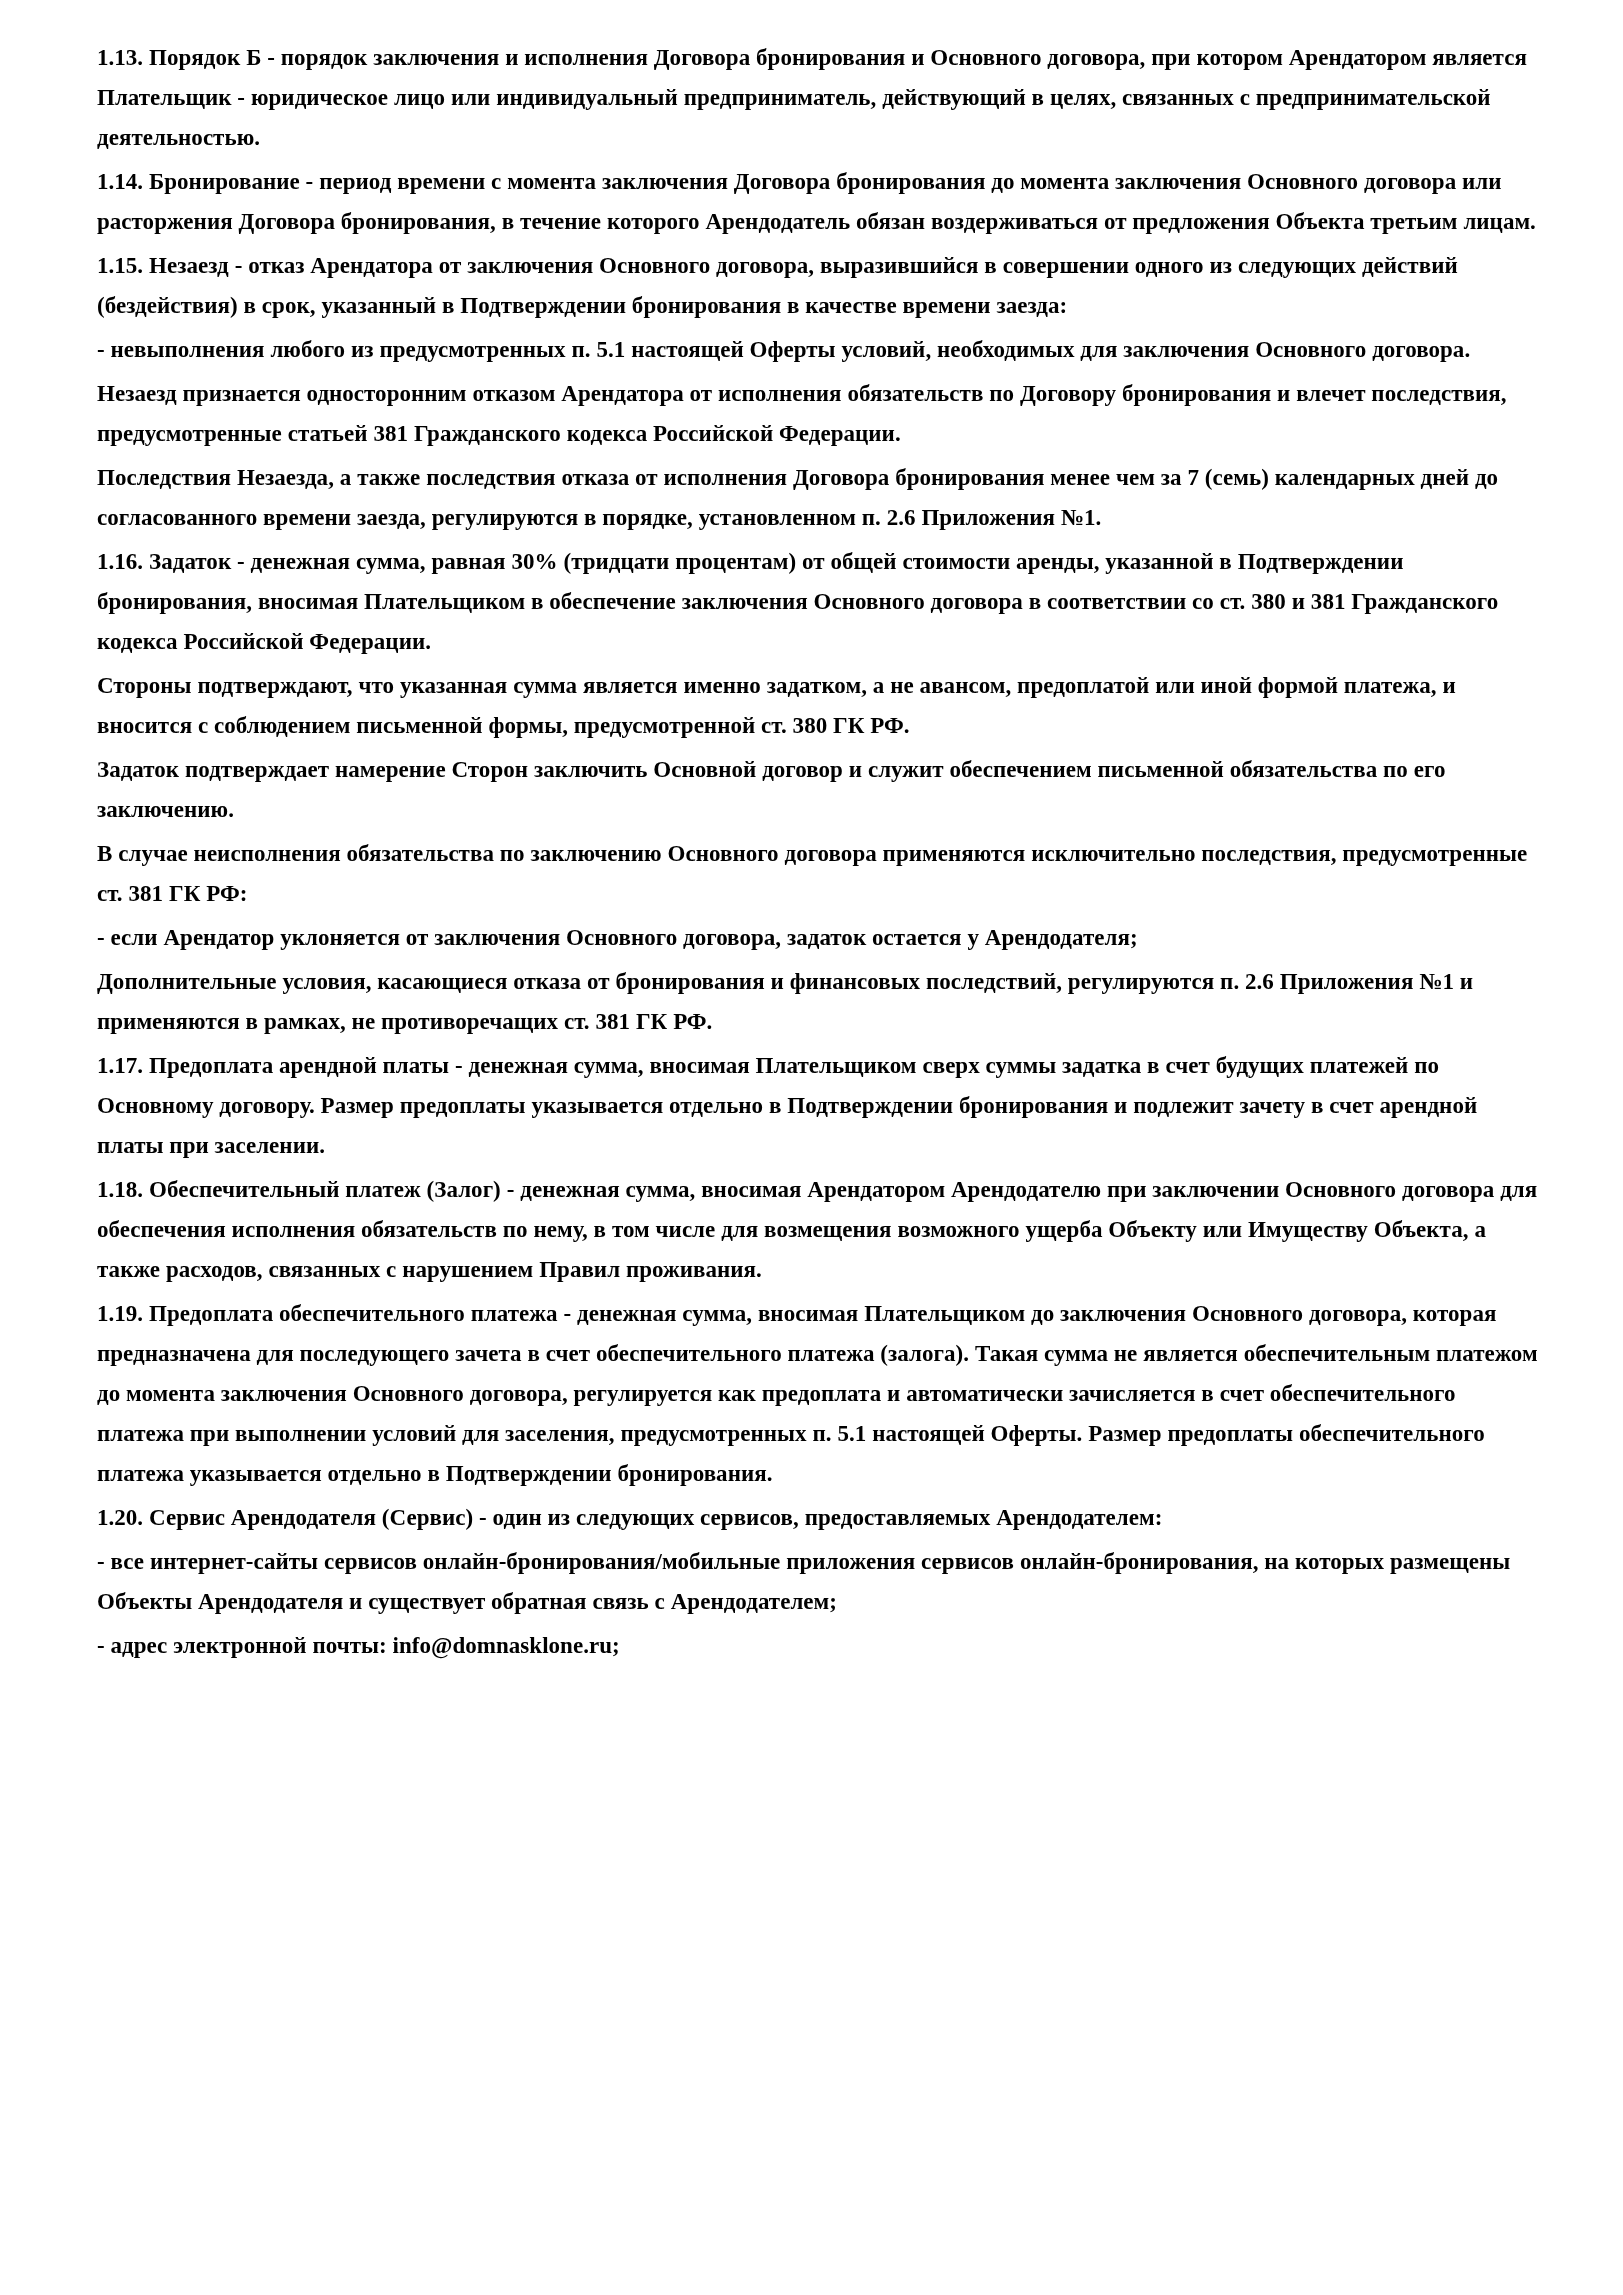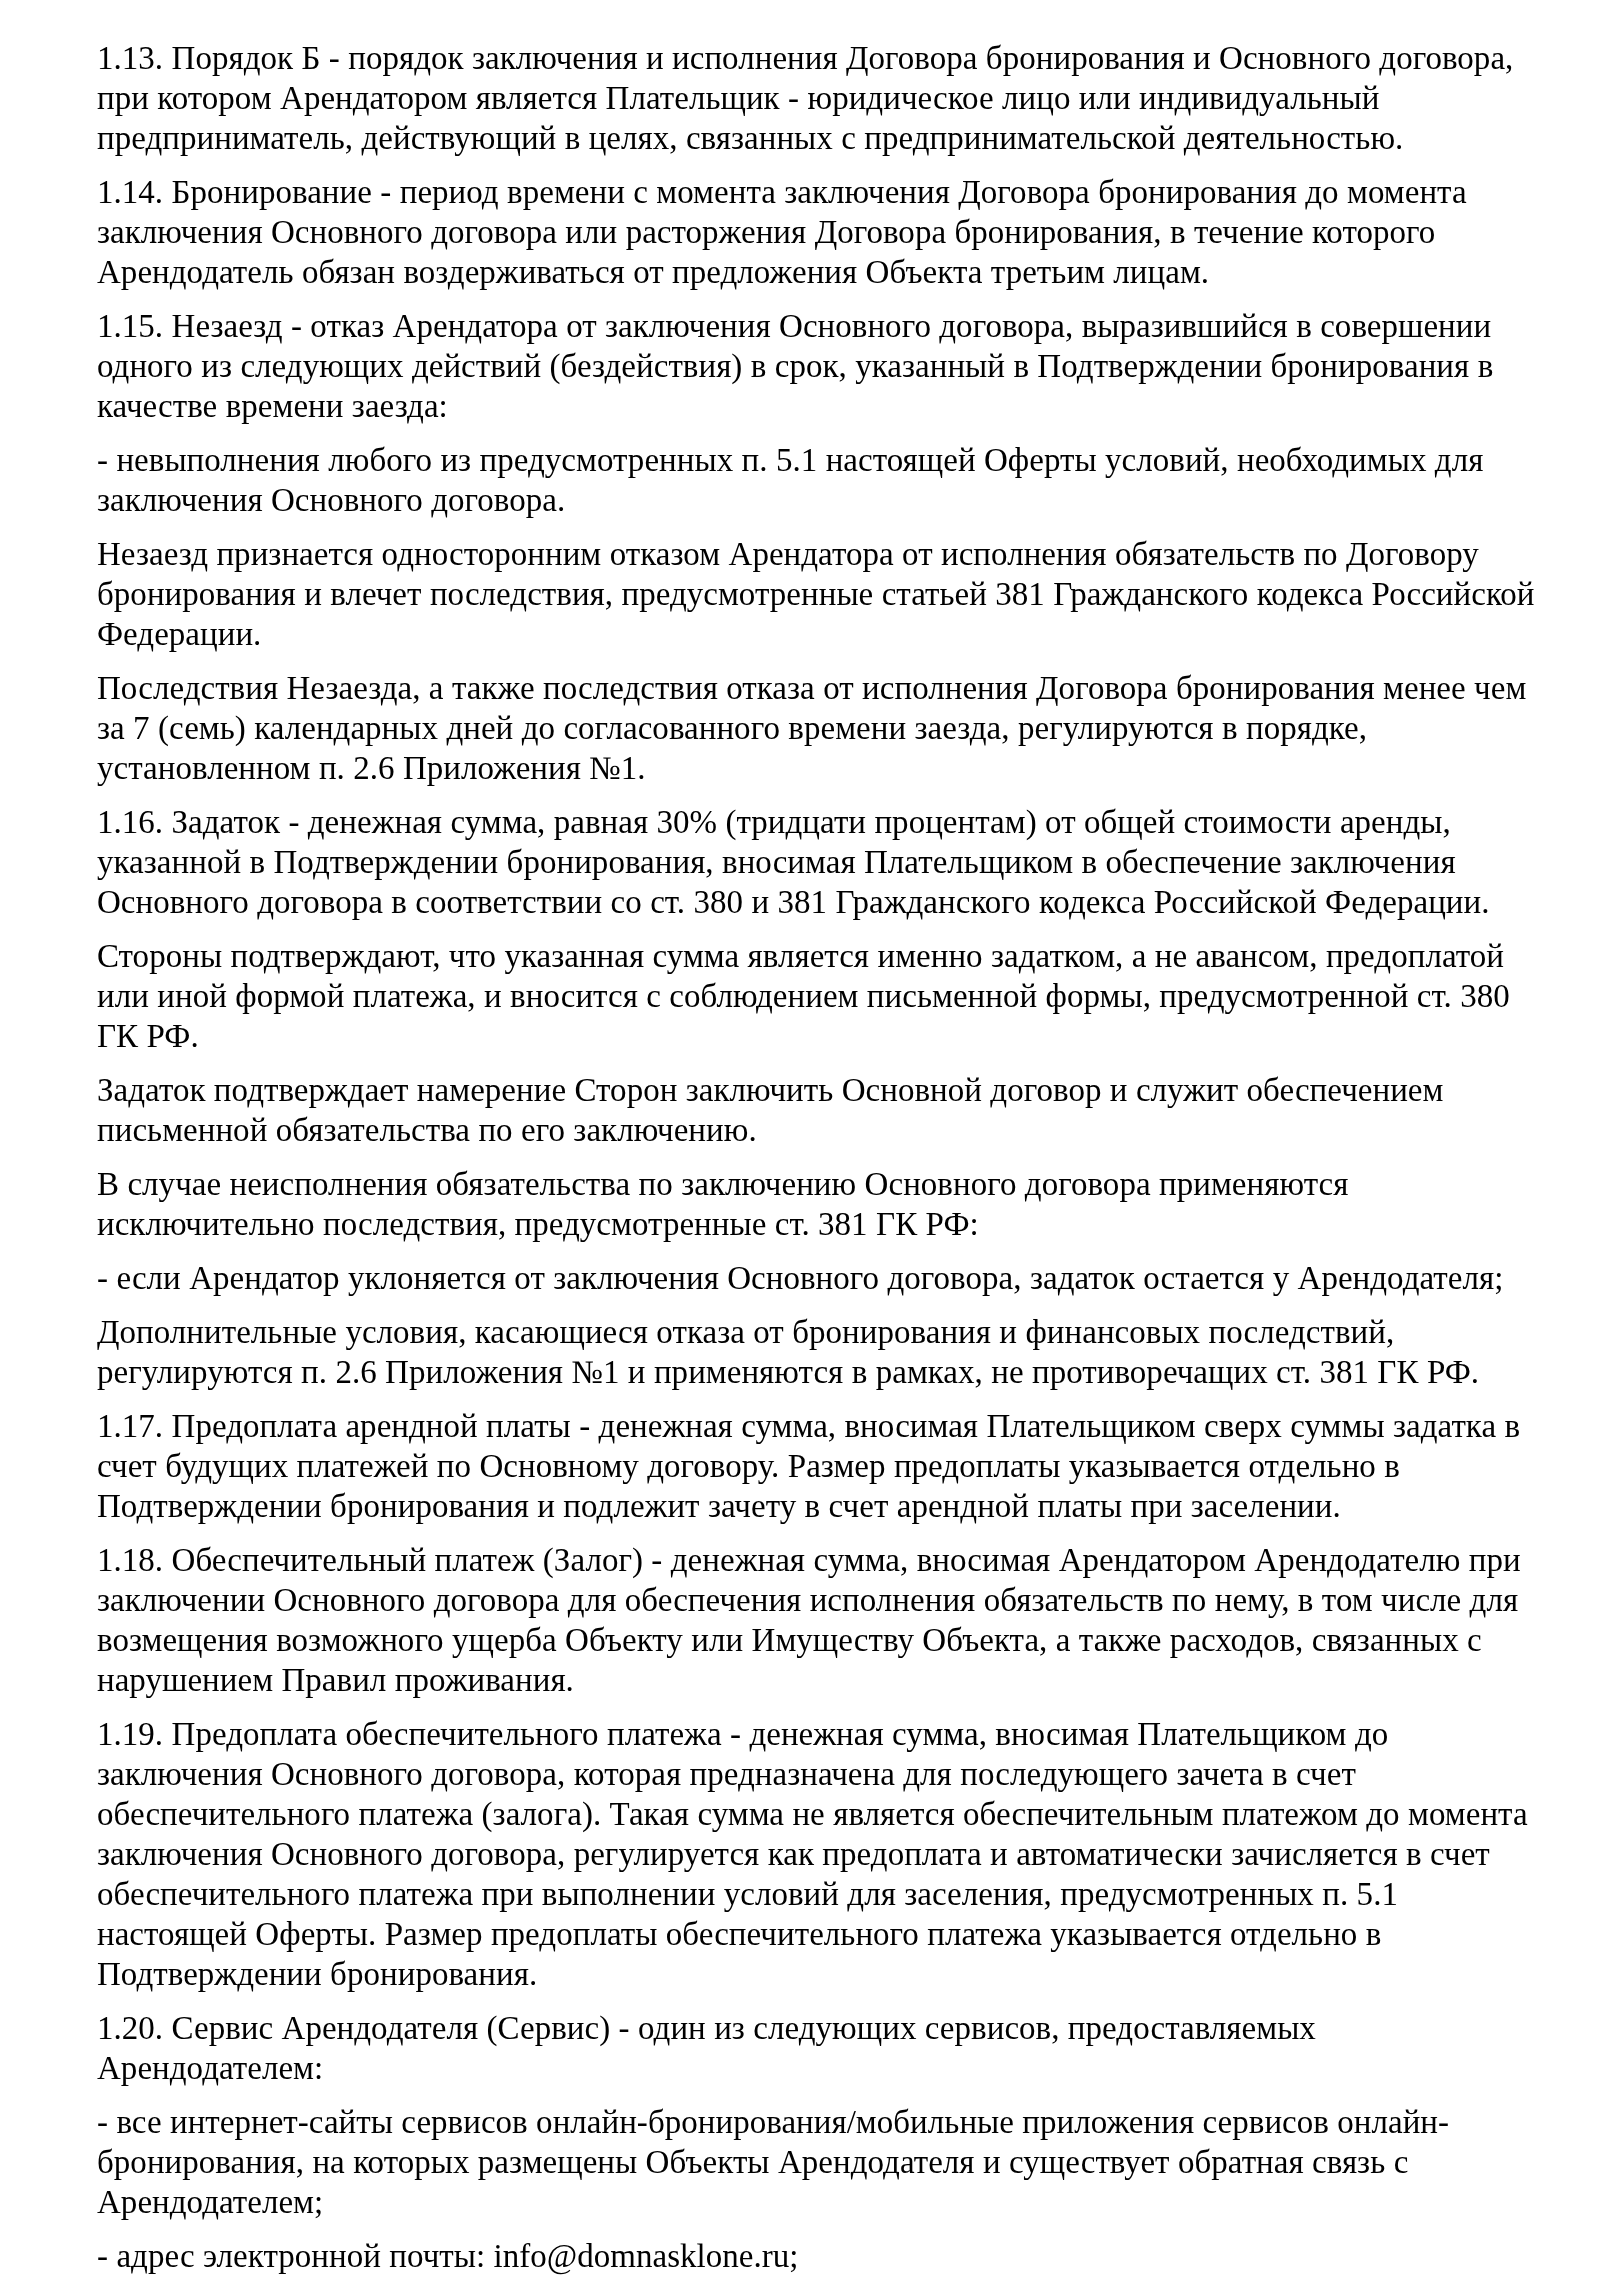--- a/index.html
+++ b/index.html
@@ -22,31 +22,32 @@
     height: 2295px;
     padding: 38px 77px 0 97px;
     background: #ffffff;
   }
   .doc-body {
     width: 1449px;
   }
   p.para {
     margin: 0 0 0 0;
     padding: 0;
-    font-size: 33px;
+    font-size: 23px;
     line-height: 40px;
     text-align: left;
     text-indent: 0;
     letter-spacing: 0.03px;
     word-spacing: 0.1px;
     hyphens: none;
     white-space: normal;
+    font-weight: bold;
   }
   p.para + p.para {
-    margin-top: 14px;
+    margin-top: 4px;
   }
 </style>
 </head>
 <body>
 
 <div class="page">
   <div class="doc-body">
 
     <p class="para">1.13. Порядок Б - порядок заключения и исполнения Договора бронирования и Основного договора, при котором Арендатором является Плательщик - юридическое лицо или индивидуальный предприниматель, действующий в целях, связанных с предпринимательской деятельностью.</p>
     <p class="para">1.14. Бронирование - период времени с момента заключения Договора бронирования до момента заключения Основного договора или расторжения Договора бронирования, в течение которого Арендодатель обязан воздерживаться от предложения Объекта третьим лицам.</p>

